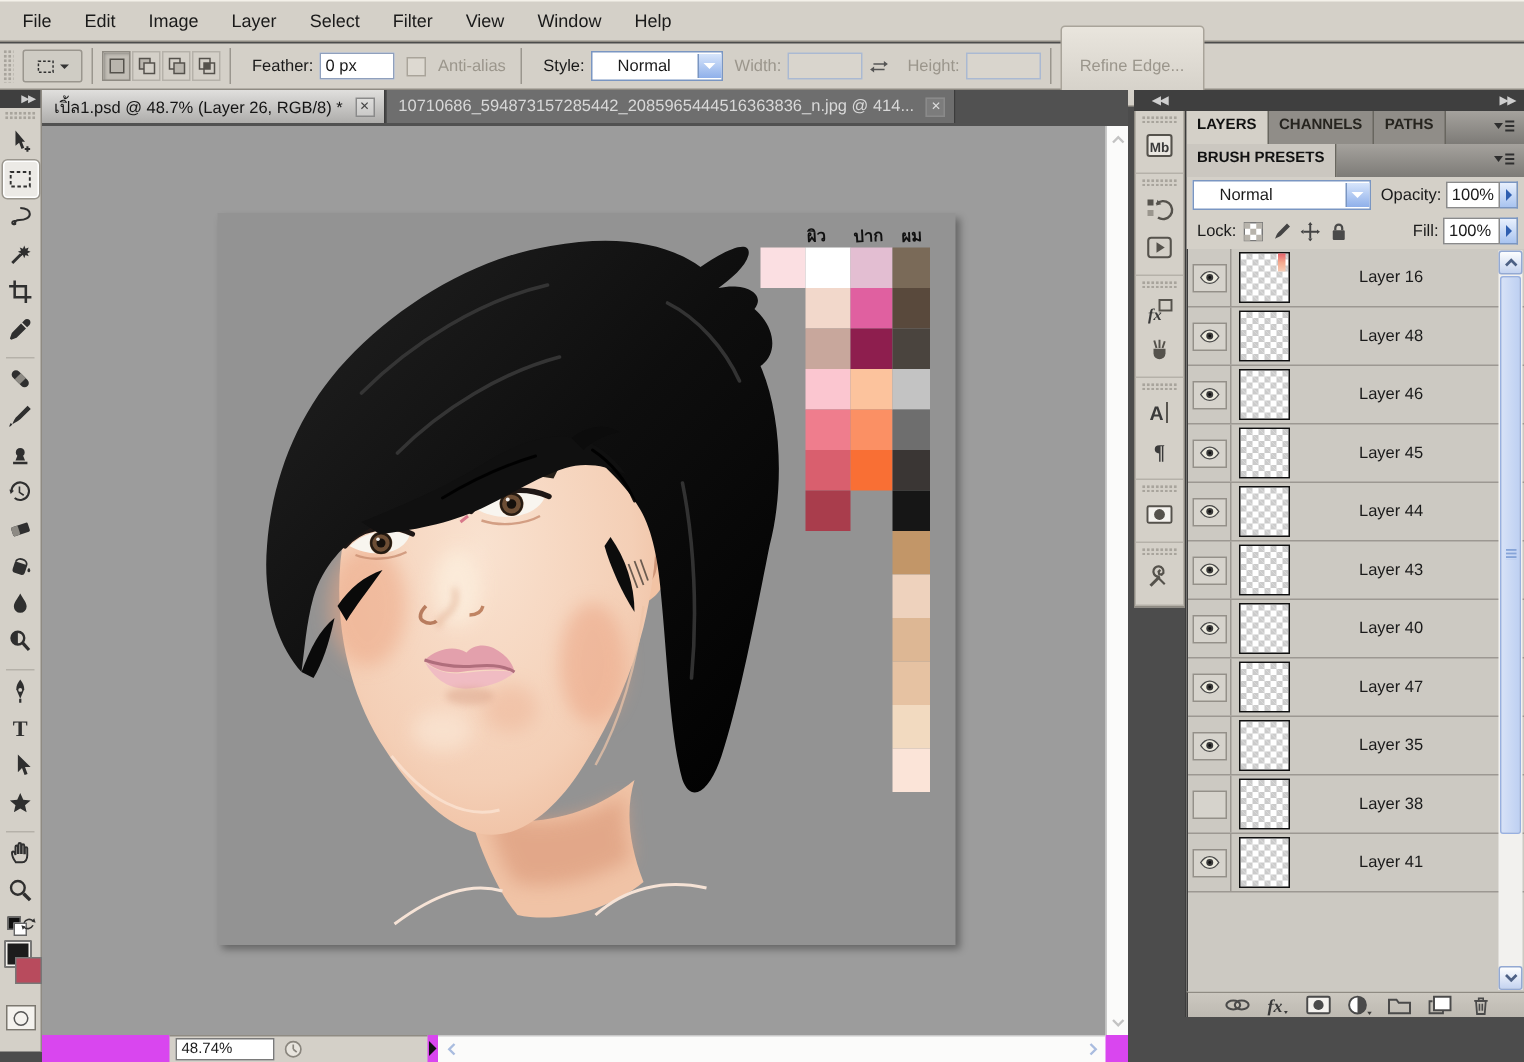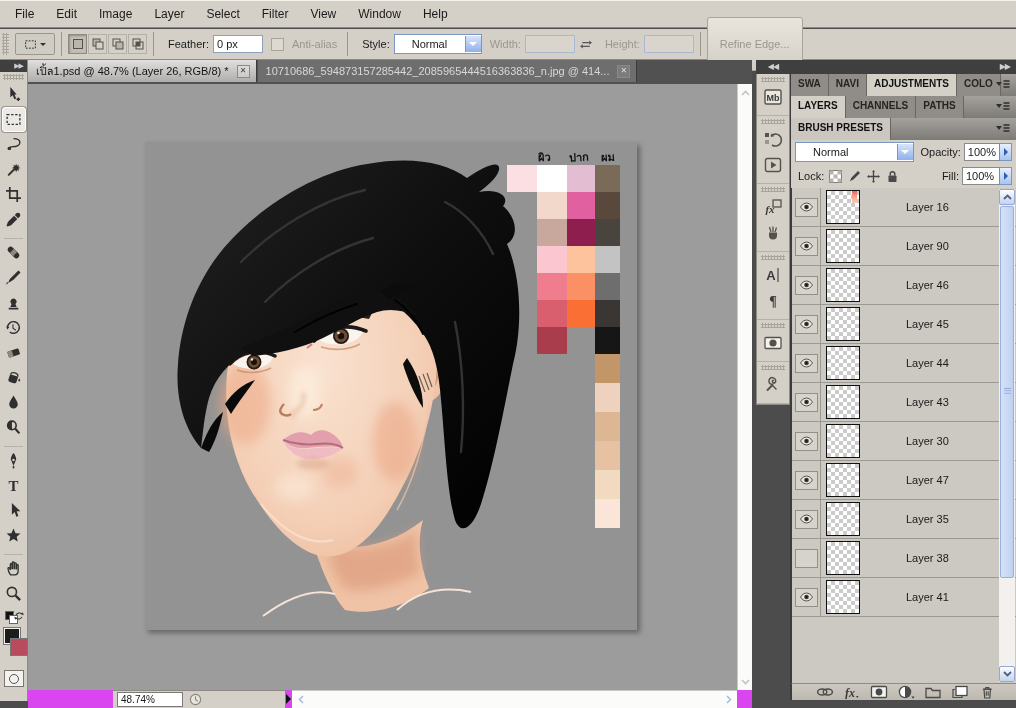--- a/index.html
+++ b/index.html
@@ -607,30 +607,20 @@
               <path d="M10.2 8.3a3.4 3.4 0 1 1 2.4-2.4l-1.2 1.2-1.6-.4-.4-1.6 1.2-1.2" fill="none" stroke="#55524c" stroke-width="1.5"></path>
               <path d="M13.5 13.5 8.5 8.5" stroke="#55524c" stroke-width="1.4"></path>
             </svg>
           </div>
         </div>
       </div>
   </div>
 
   <div class="panels">
     <div class="pn-head">▶▶</div>
-    <div class="tabstrip" id="toptabs">
-        <div class="ptab">SWA</div>
-        <div class="ptab">NAVI</div>
-        <div class="ptab active">ADJUSTMENTS</div>
-        <div class="ptab">COLO</div>
-        <span class="pmenu"><svg viewBox="0 0 16 12" width="16" height="12">
-            <path fill="#2e2e2e" d="M1 4l3 4 3-4z"></path>
-            <path stroke="#2e2e2e" stroke-width="1.3" d="M8.5 3h6M8.5 6h6M8.5 9h6" fill="none"></path>
-          </svg></span>
-      </div>
     <div class="tabstrip" id="layertabs">
         <div class="ptab active">LAYERS</div>
         <div class="ptab">CHANNELS</div>
         <div class="ptab">PATHS</div>
         <span class="pmenu"><svg viewBox="0 0 16 12" width="16" height="12">
             <path fill="#2e2e2e" d="M1 4l3 4 3-4z"></path>
             <path stroke="#2e2e2e" stroke-width="1.3" d="M8.5 3h6M8.5 6h6M8.5 9h6" fill="none"></path>
           </svg></span>
       </div>
     <div class="tabstrip brushbar">
@@ -706,21 +696,21 @@
             <div class="eyecell">
               <div class="eyewell">
                 <svg viewBox="0 0 16 14">
                   <path d="M1 7C3 3.8 5.8 2.4 8 2.4S13 3.8 15 7c-2 3.2-4.8 4.6-7 4.6S3 10.2 1 7z" fill="#eceade" stroke="#4a4a4a" stroke-width="1.1"></path>
                   <circle cx="8" cy="7" r="2.7" fill="#3a3a3a"></circle>
                   <circle cx="8" cy="7" r="1.1" fill="#111"></circle>
                 </svg>
               </div>
             </div>
             <div class="thumb"></div>
-            <span class="lname">Layer 90</span>
+            <span class="lname">Layer 48</span>
           </div>
           <div class="lrow">
             <div class="eyecell">
               <div class="eyewell">
                 <svg viewBox="0 0 16 14">
                   <path d="M1 7C3 3.8 5.8 2.4 8 2.4S13 3.8 15 7c-2 3.2-4.8 4.6-7 4.6S3 10.2 1 7z" fill="#eceade" stroke="#4a4a4a" stroke-width="1.1"></path>
                   <circle cx="8" cy="7" r="2.7" fill="#3a3a3a"></circle>
                   <circle cx="8" cy="7" r="1.1" fill="#111"></circle>
                 </svg>
               </div>
@@ -771,21 +761,21 @@
             <div class="eyecell">
               <div class="eyewell">
                 <svg viewBox="0 0 16 14">
                   <path d="M1 7C3 3.8 5.8 2.4 8 2.4S13 3.8 15 7c-2 3.2-4.8 4.6-7 4.6S3 10.2 1 7z" fill="#eceade" stroke="#4a4a4a" stroke-width="1.1"></path>
                   <circle cx="8" cy="7" r="2.7" fill="#3a3a3a"></circle>
                   <circle cx="8" cy="7" r="1.1" fill="#111"></circle>
                 </svg>
               </div>
             </div>
             <div class="thumb"></div>
-            <span class="lname">Layer 30</span>
+            <span class="lname">Layer 40</span>
           </div>
           <div class="lrow">
             <div class="eyecell">
               <div class="eyewell">
                 <svg viewBox="0 0 16 14">
                   <path d="M1 7C3 3.8 5.8 2.4 8 2.4S13 3.8 15 7c-2 3.2-4.8 4.6-7 4.6S3 10.2 1 7z" fill="#eceade" stroke="#4a4a4a" stroke-width="1.1"></path>
                   <circle cx="8" cy="7" r="2.7" fill="#3a3a3a"></circle>
                   <circle cx="8" cy="7" r="1.1" fill="#111"></circle>
                 </svg>
               </div>

